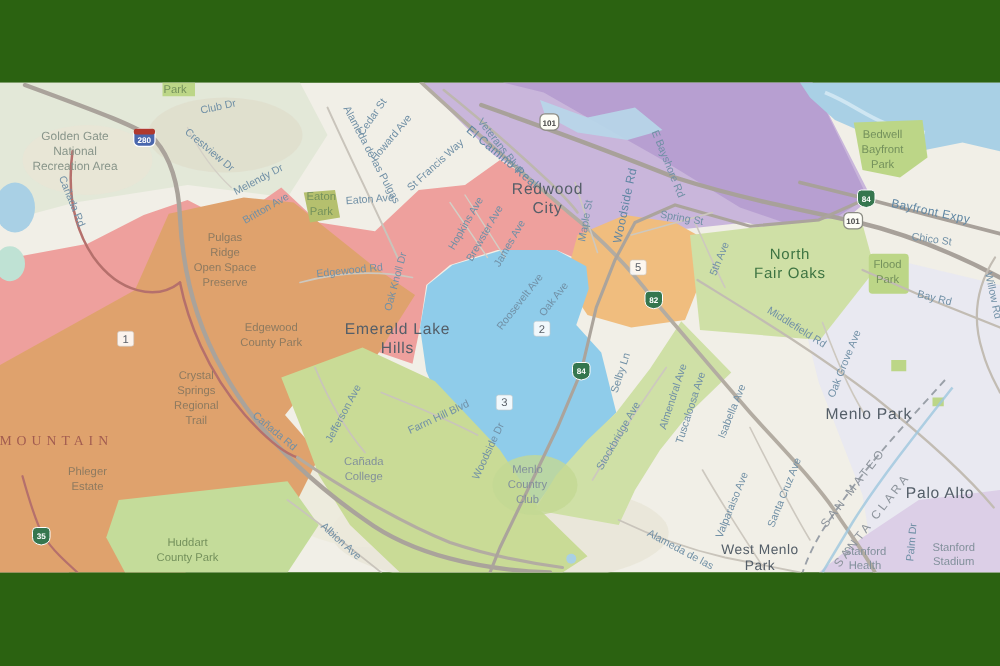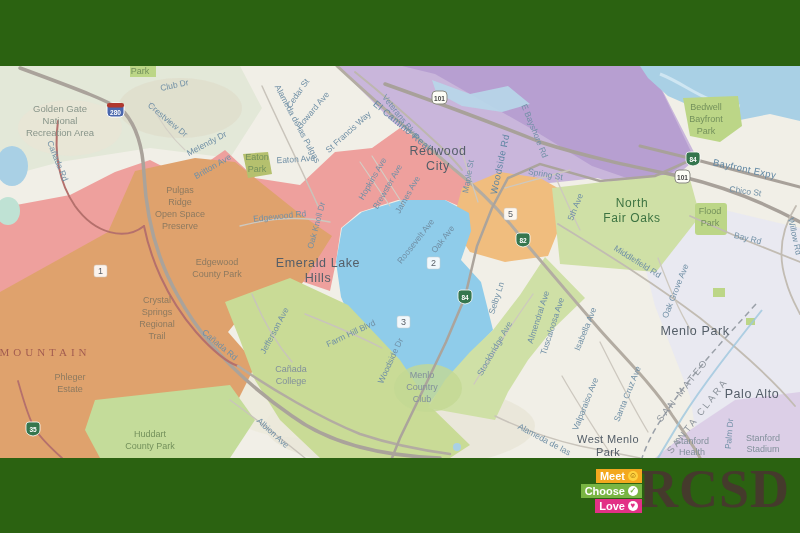--- a/index.html
+++ b/index.html
@@ -269,30 +269,13 @@
       <path d="M0,3 Q0,0 3,0 L11,0 Q14,0 14,3 L14,8 Q14,13 7,14 Q0,13 0,8 Z" fill="#35764e" stroke="#fff" stroke-width=".8"></path>
       <text x="7" y="9.5" class="shield-txt">82</text>
     </g>
     <g transform="translate(26,356)">
       <path d="M0,3 Q0,0 3,0 L11,0 Q14,0 14,3 L14,8 Q14,13 7,14 Q0,13 0,8 Z" fill="#35764e" stroke="#fff" stroke-width=".8"></path>
       <text x="7" y="9.5" class="shield-txt">35</text>
     </g>
   </svg>
   </div>
 
-  <div class="logo">
-    <div class="badges">
-      <div class="badge badge-meet">
-        <span>Meet</span>
-        <span class="badge-icon">☺</span>
-      </div>
-      <div class="badge badge-choose">
-        <span>Choose</span>
-        <span class="badge-icon">✓</span>
-      </div>
-      <div class="badge badge-love">
-        <span>Love</span>
-        <span class="badge-icon">♥</span>
-      </div>
-    </div>
-    <div class="brand">RCSD</div>
-  </div>
 </div>
 
 </body></html>

